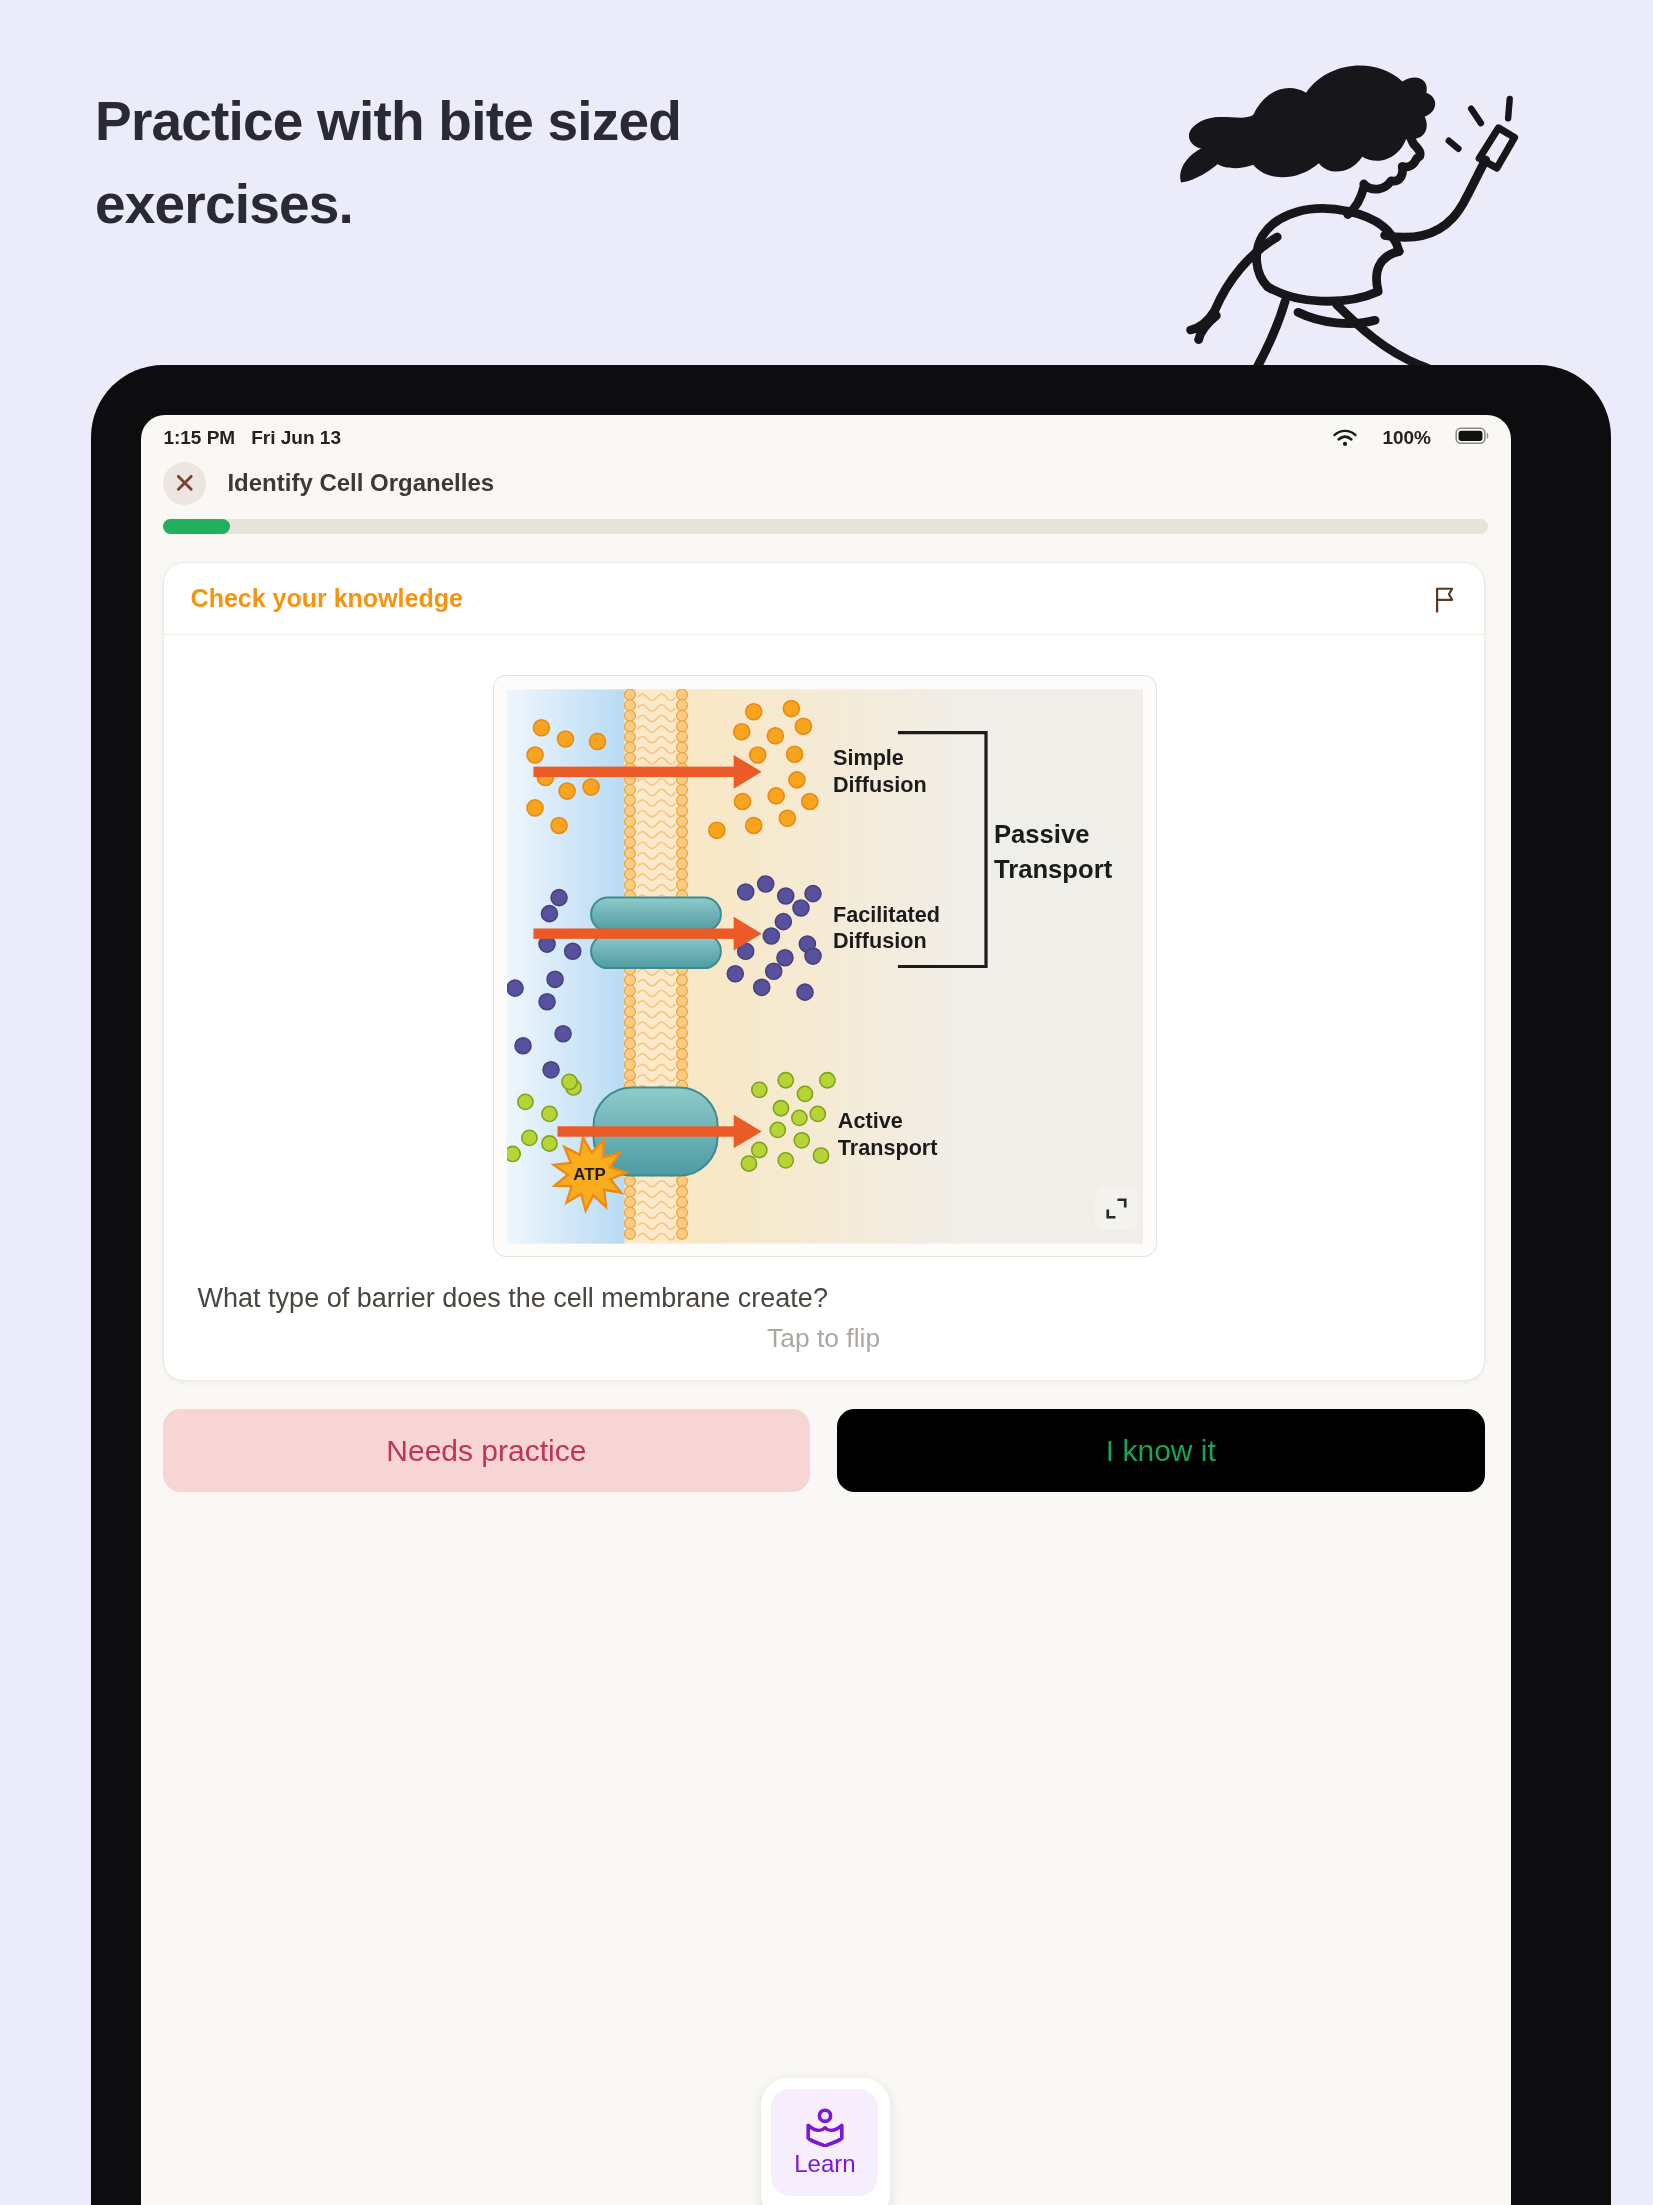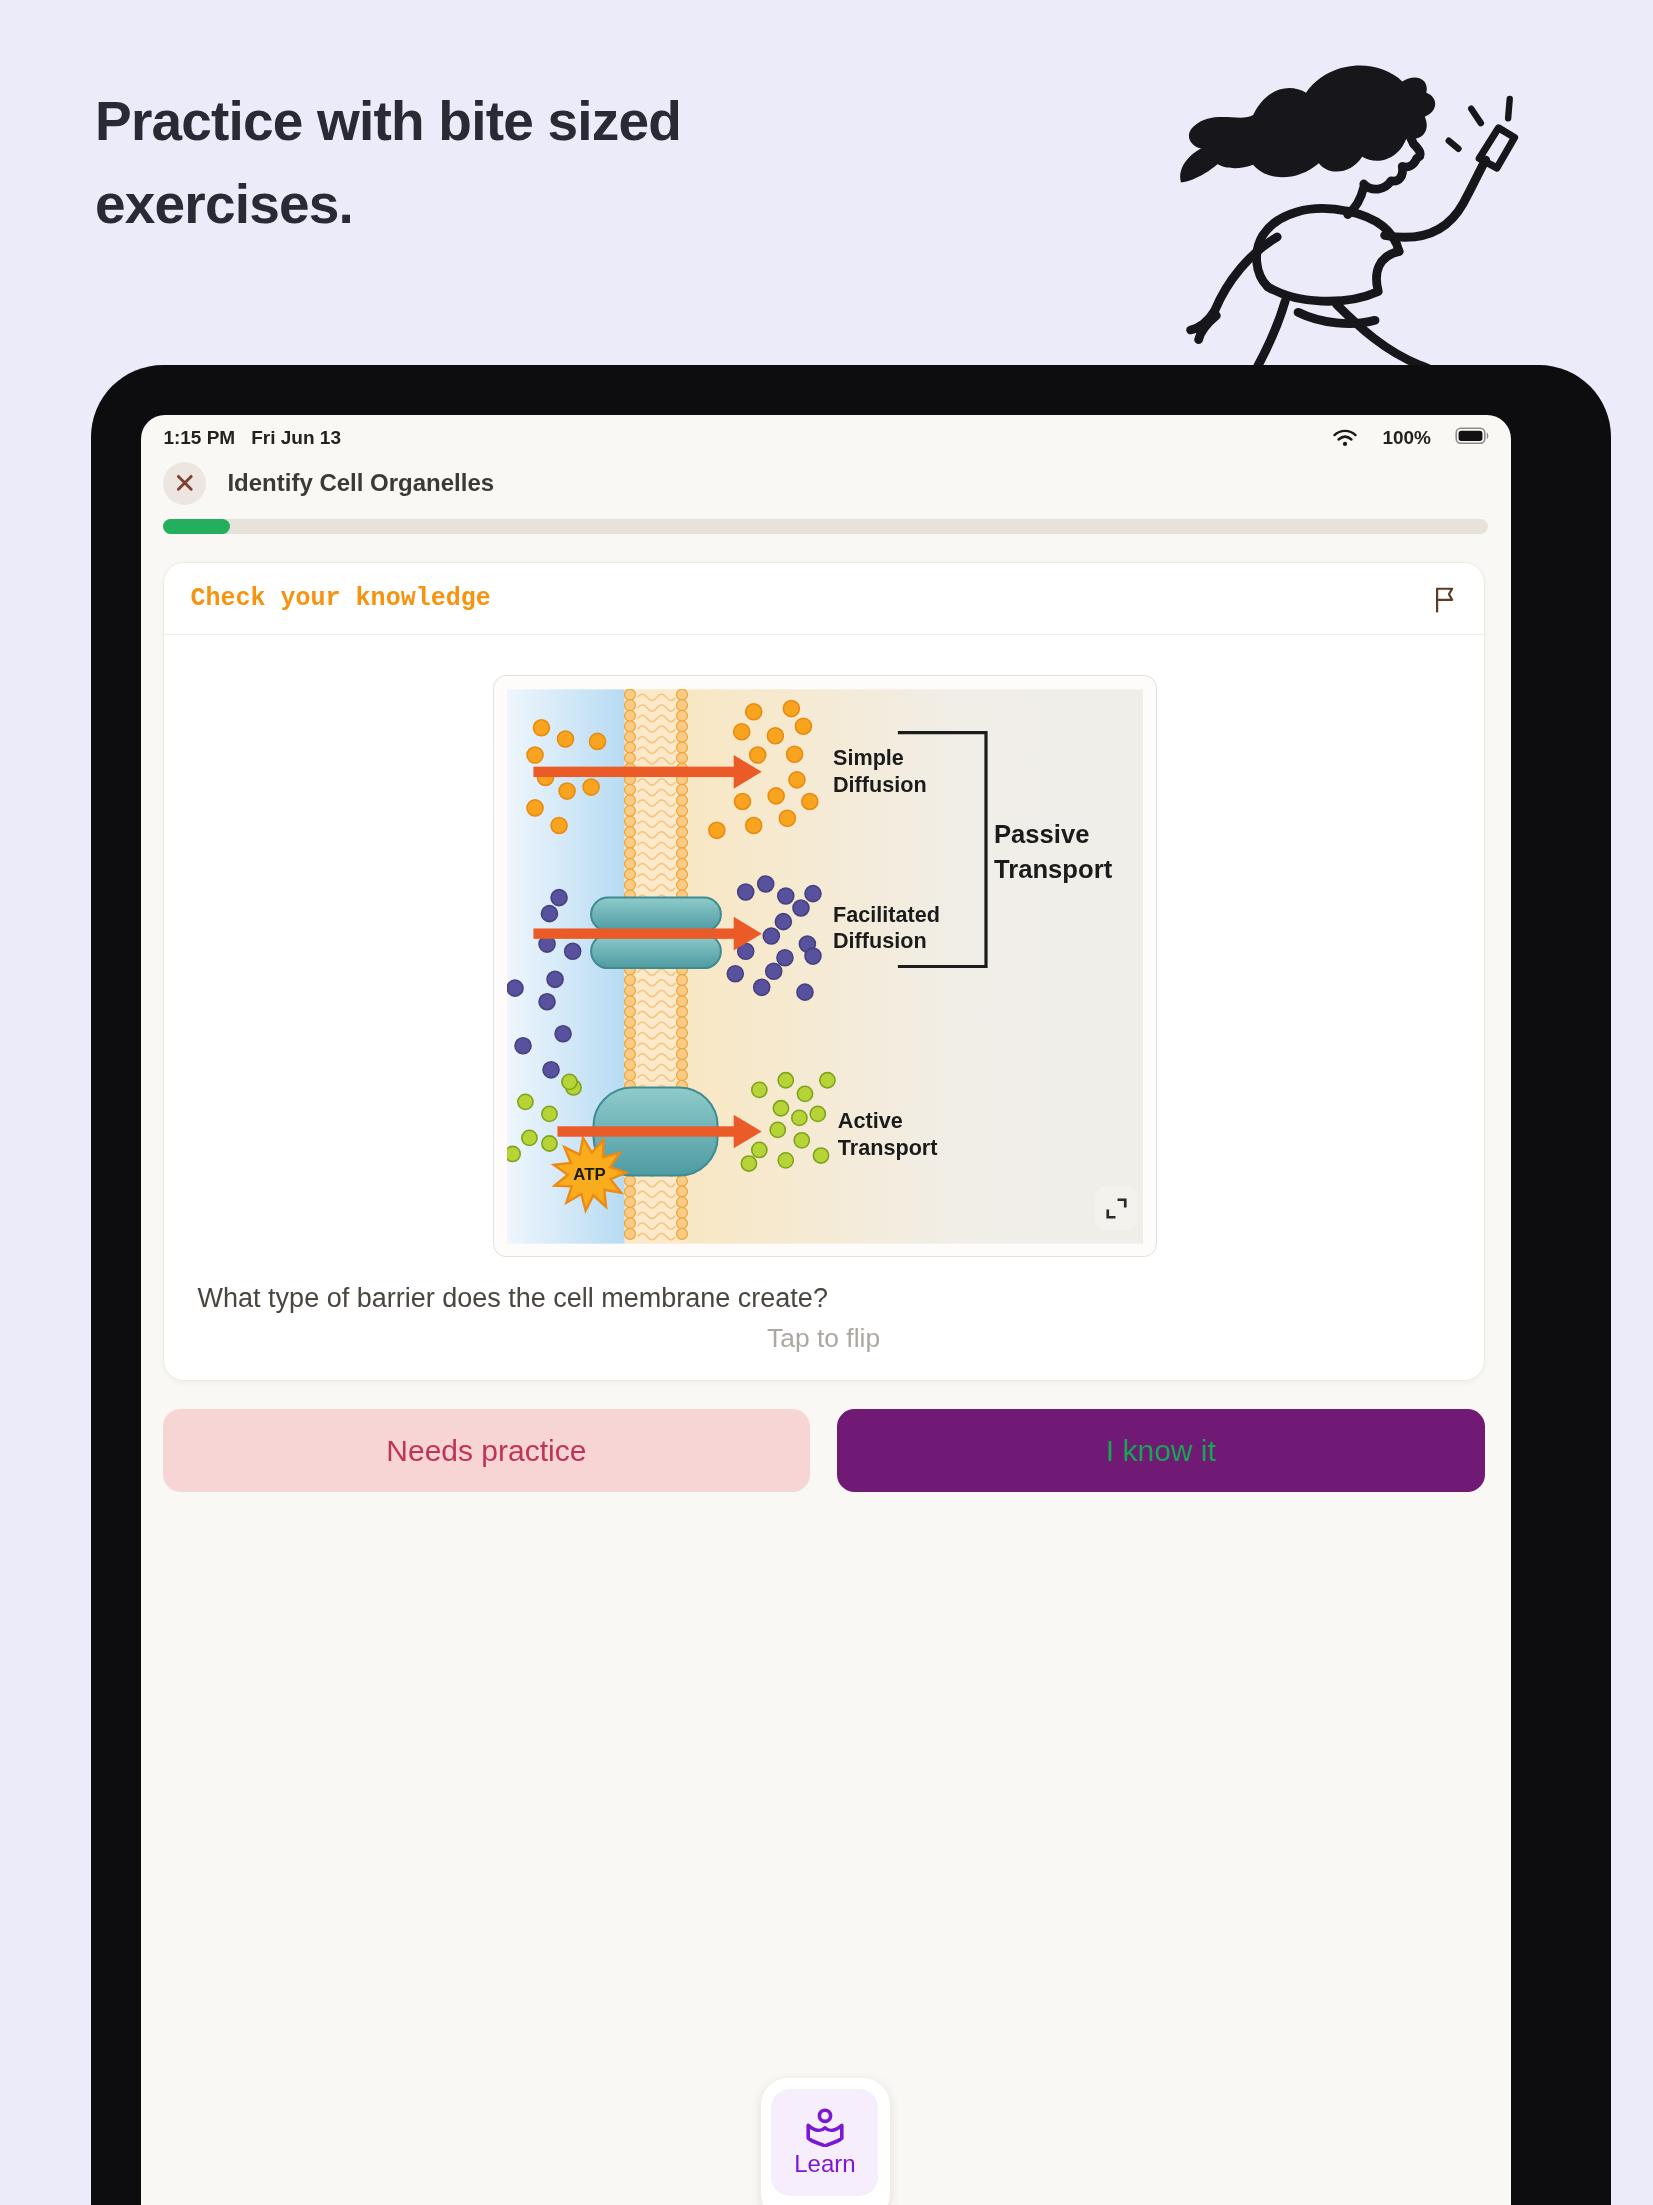--- a/index.html
+++ b/index.html
@@ -29,36 +29,36 @@
   .lesson-title{font-size:24px;font-weight:700;color:#3D3934;}
   
   .progress-track{position:absolute;left:22.4px;top:104px;width:1325px;height:15px;
     background:#E7E3DA;border-radius:8px;}
   .progress-fill{height:100%;border-radius:8px;background:#23AF5E;}
   
   .flashcard{position:absolute;left:21.6px;top:147px;width:1322px;height:819px;background:#FFFFFF;
     border:0.8px solid #EFEBE4;border-radius:21px;box-shadow:0 1.6px 4.8px rgba(60,50,30,.05);}
   .card-header{height:72px;display:flex;align-items:center;justify-content:space-between;
     padding:0 27px;border-bottom:1.6px solid #F1EEE8;}
-  .card-section-label{color:#F7930E;font-size:25px;font-weight:700;font-family:Liberation Mono, monospace;}
+  .card-section-label{color:#F7930E;font-size:25px;font-weight:700;}
   .flag-btn{background:none;border:none;padding:0;cursor:pointer;height:30px;}
   .diagram-box{position:absolute;left:329px;top:112px;width:664px;height:582px;background:#FDFCFA;
     border:1.6px solid #E4E1DA;border-radius:13px;}
   .diagram-svg{position:absolute;left:13px;top:13px;}
   .expand-btn{position:absolute;right:17.6px;bottom:26px;width:43px;height:43px;border:none;
     background:#F4F2EC;border-radius:9.6px;display:flex;align-items:center;justify-content:center;
     cursor:pointer;padding:0;}
   .card-question{position:absolute;left:34px;top:720px;font-size:27px;color:#4A453E;}
   .flip-hint{position:absolute;left:0;right:0;top:760px;text-align:center;font-size:26.4px;color:#ACA7A0;}
   
   .actions{position:absolute;left:21.6px;top:994px;width:1322px;display:flex;gap:27px;}
   .action-btn{flex:1;height:83px;border:none;border-radius:17.6px;font-size:30px;font-weight:500;
     cursor:pointer;font-family:"Liberation Sans",sans-serif;}
   .needs-practice{background:#F7D5D5;color:#C2335A;}
-  .i-know-it{background:#701a75;color:#18A355;}
+  .i-know-it{background:#000000;color:#18A355;}
   
   .learn-outer{position:absolute;left:620px;top:1663px;width:129px;height:143px;background:#FFFFFF;
     border-radius:27px;box-shadow:0 3.2px 11.2px rgba(40,30,60,.12);}
   .learn-btn{position:absolute;left:10.4px;top:11.2px;width:107px;height:107px;border:none;
     background:#F6EEFC;border-radius:19px;display:flex;flex-direction:column;align-items:center;
     justify-content:center;gap:3.2px;cursor:pointer;padding:0;}
   .learn-label{font-size:24px;color:#7A18D6;font-family:"Liberation Sans",sans-serif;}
   
   .dg-label{font-family:"Liberation Sans",sans-serif;font-weight:700;fill:#1B1B1B;}
 </style>

